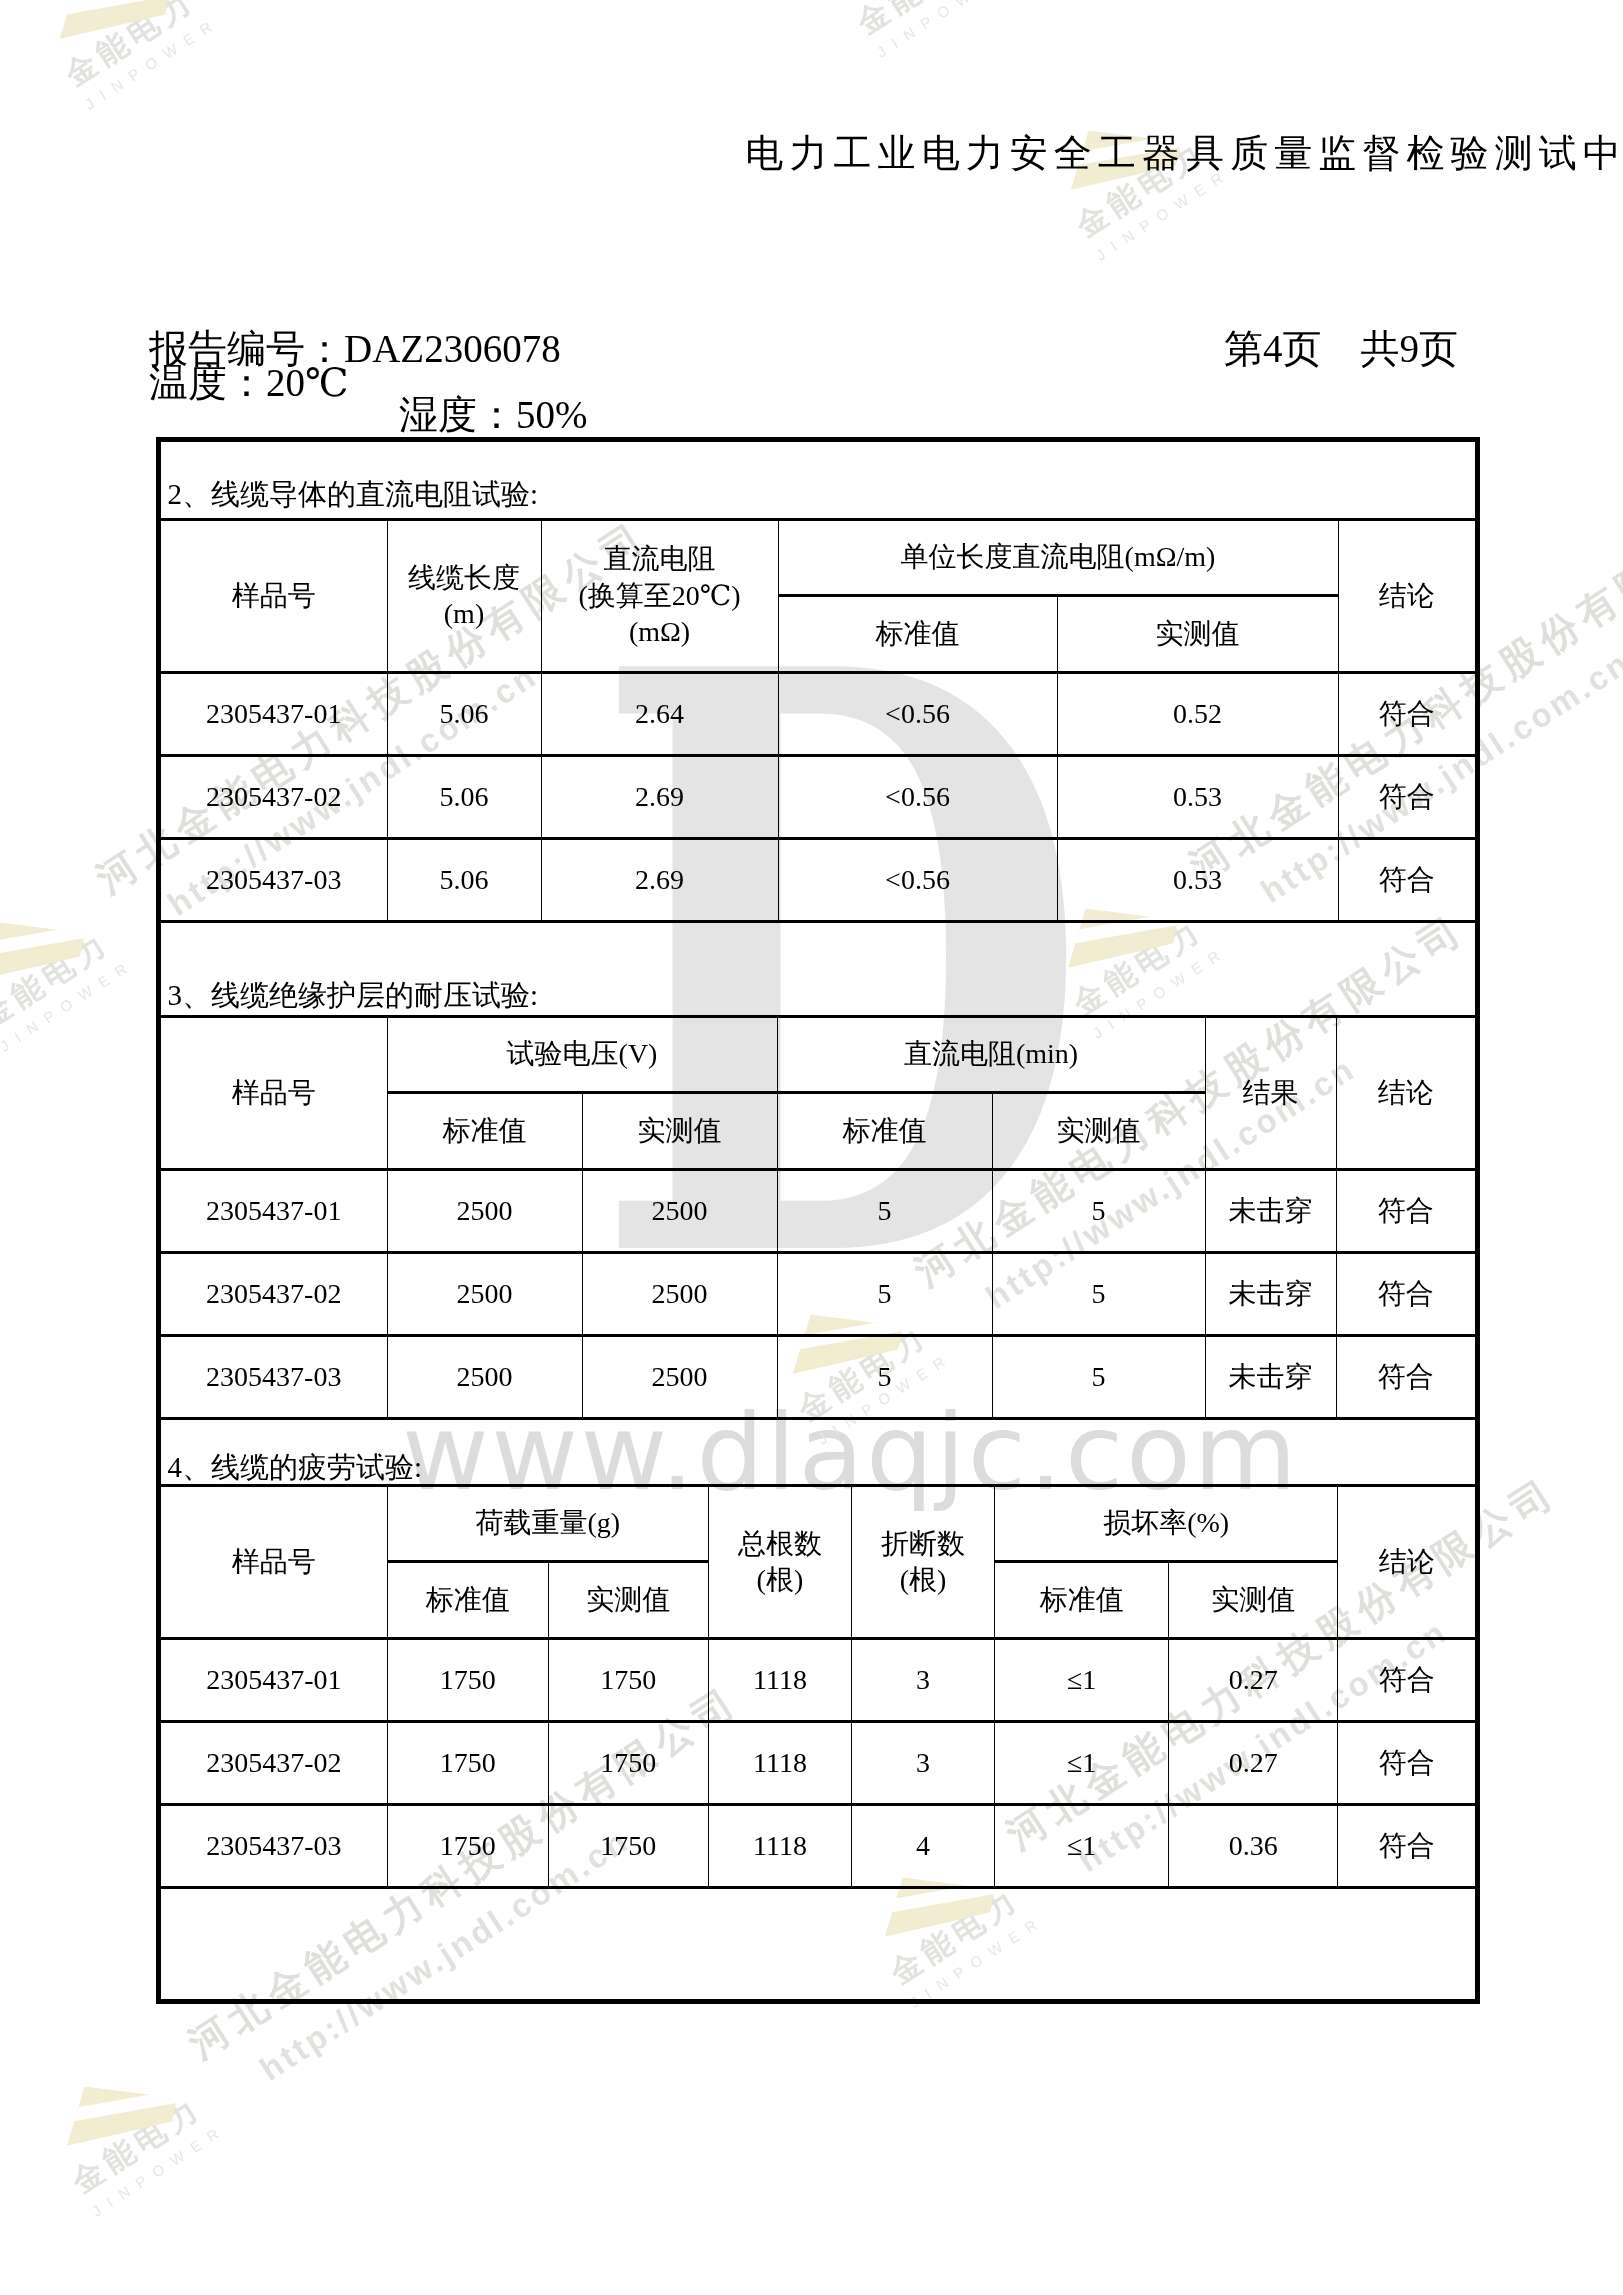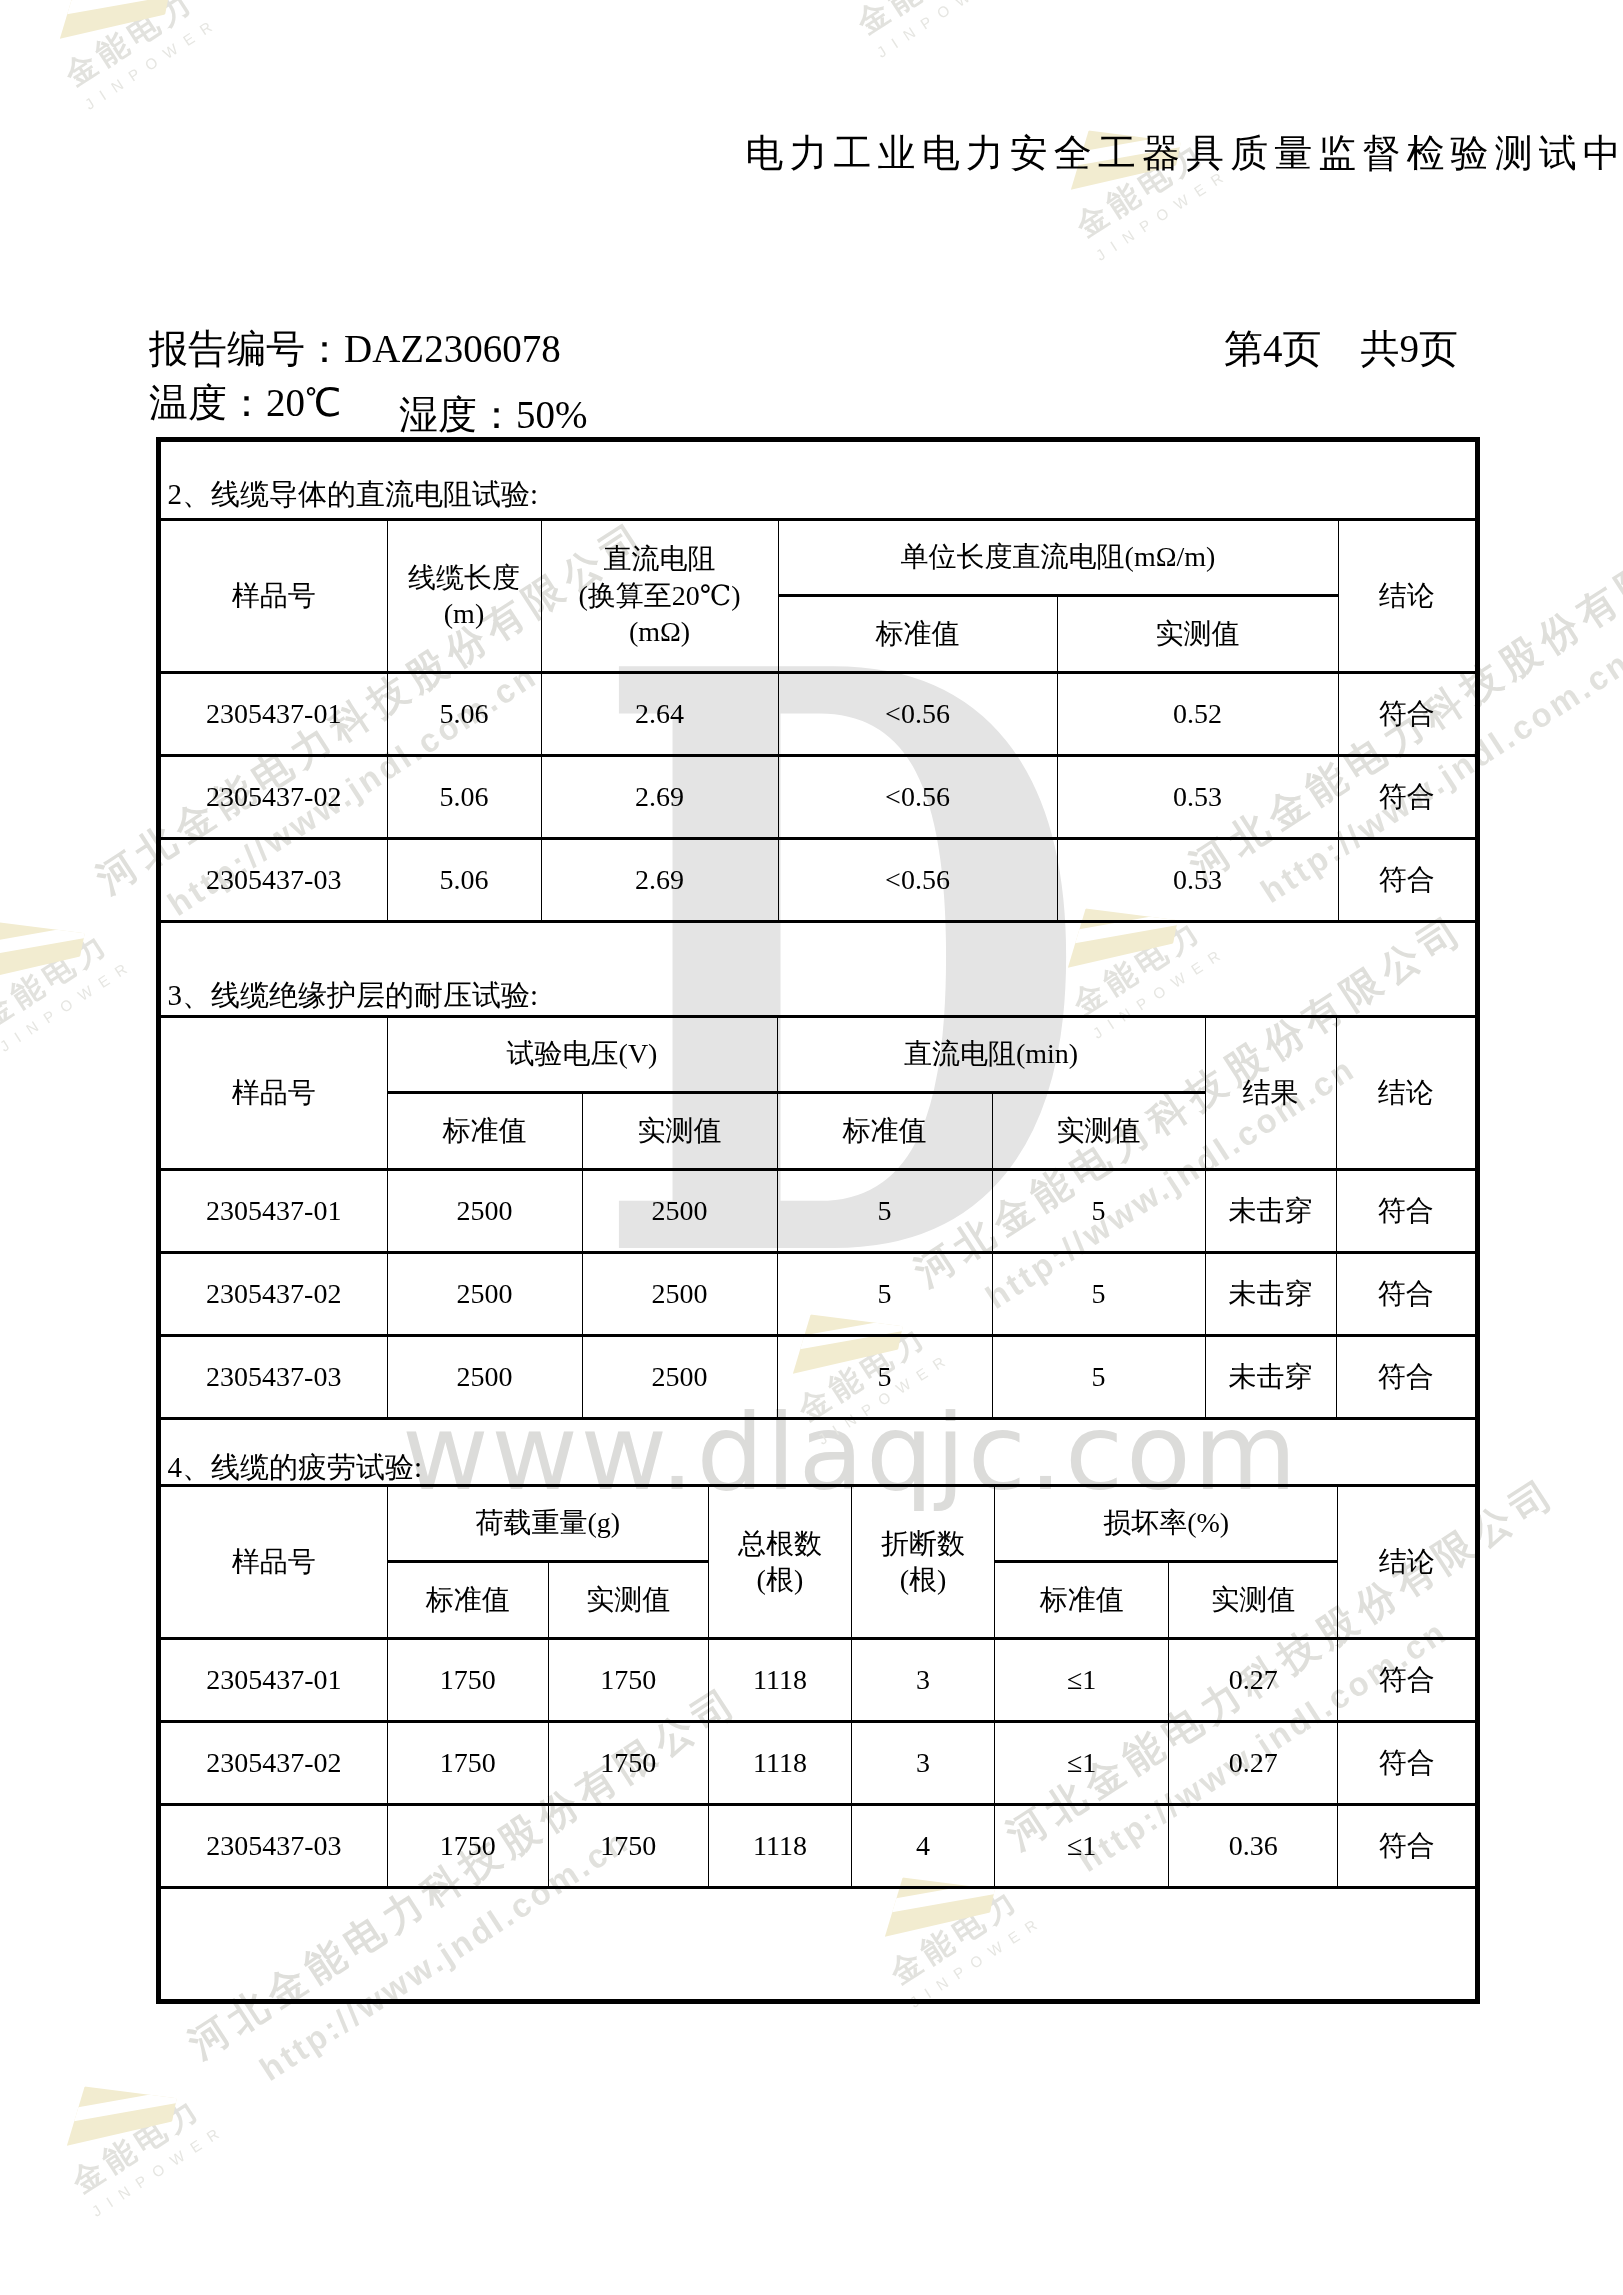--- a/index.html
+++ b/index.html
@@ -31,21 +31,21 @@
     color:#dcdcda;font-family:"DejaVu Sans","Liberation Sans",sans-serif;white-space:nowrap;}
   
   .content{position:absolute;inset:0;z-index:1;}
   .org-title{position:absolute;top:128px;left:16px;width:100%;text-align:right;
     font-size:38px;letter-spacing:0.16em;text-indent:0.16em;white-space:nowrap;padding-left:32px;}
   .doc-title{position:absolute;top:208px;left:0;width:100%;text-align:center;
     font-size:47px;letter-spacing:2.9em;text-indent:2.9em;white-space:nowrap;}
   .meta{position:absolute;font-size:39px;white-space:nowrap;}
   .m-report{top:322px;left:149px;}
   .m-page{top:322px;right:165px;text-align:right;}
-  .m-temp{top:376px;left:149px;font-family:Liberation Serif, serif;}
+  .m-temp{top:356px;left:149px;}
   .m-hum{top:376px;left:399px;margin-top:12px;}
   .big-box{position:absolute;left:156px;top:437px;width:1324px;height:1567px;
     border:5.2px solid #000;box-sizing:border-box;}
   .sec-title{position:absolute;left:6.5px;font-size:29px;white-space:nowrap;}
   #sec2-title{top:33px;}
   #sec3-title{top:534px;}
   #sec4-title{top:1006px;}
   table.rtable{position:absolute;left:0;width:1314px;border-collapse:collapse;table-layout:fixed;
     border-left:hidden;border-right:hidden;}
   #table1{top:76px;} #table2{top:573px;} #table3{top:1042px;}

